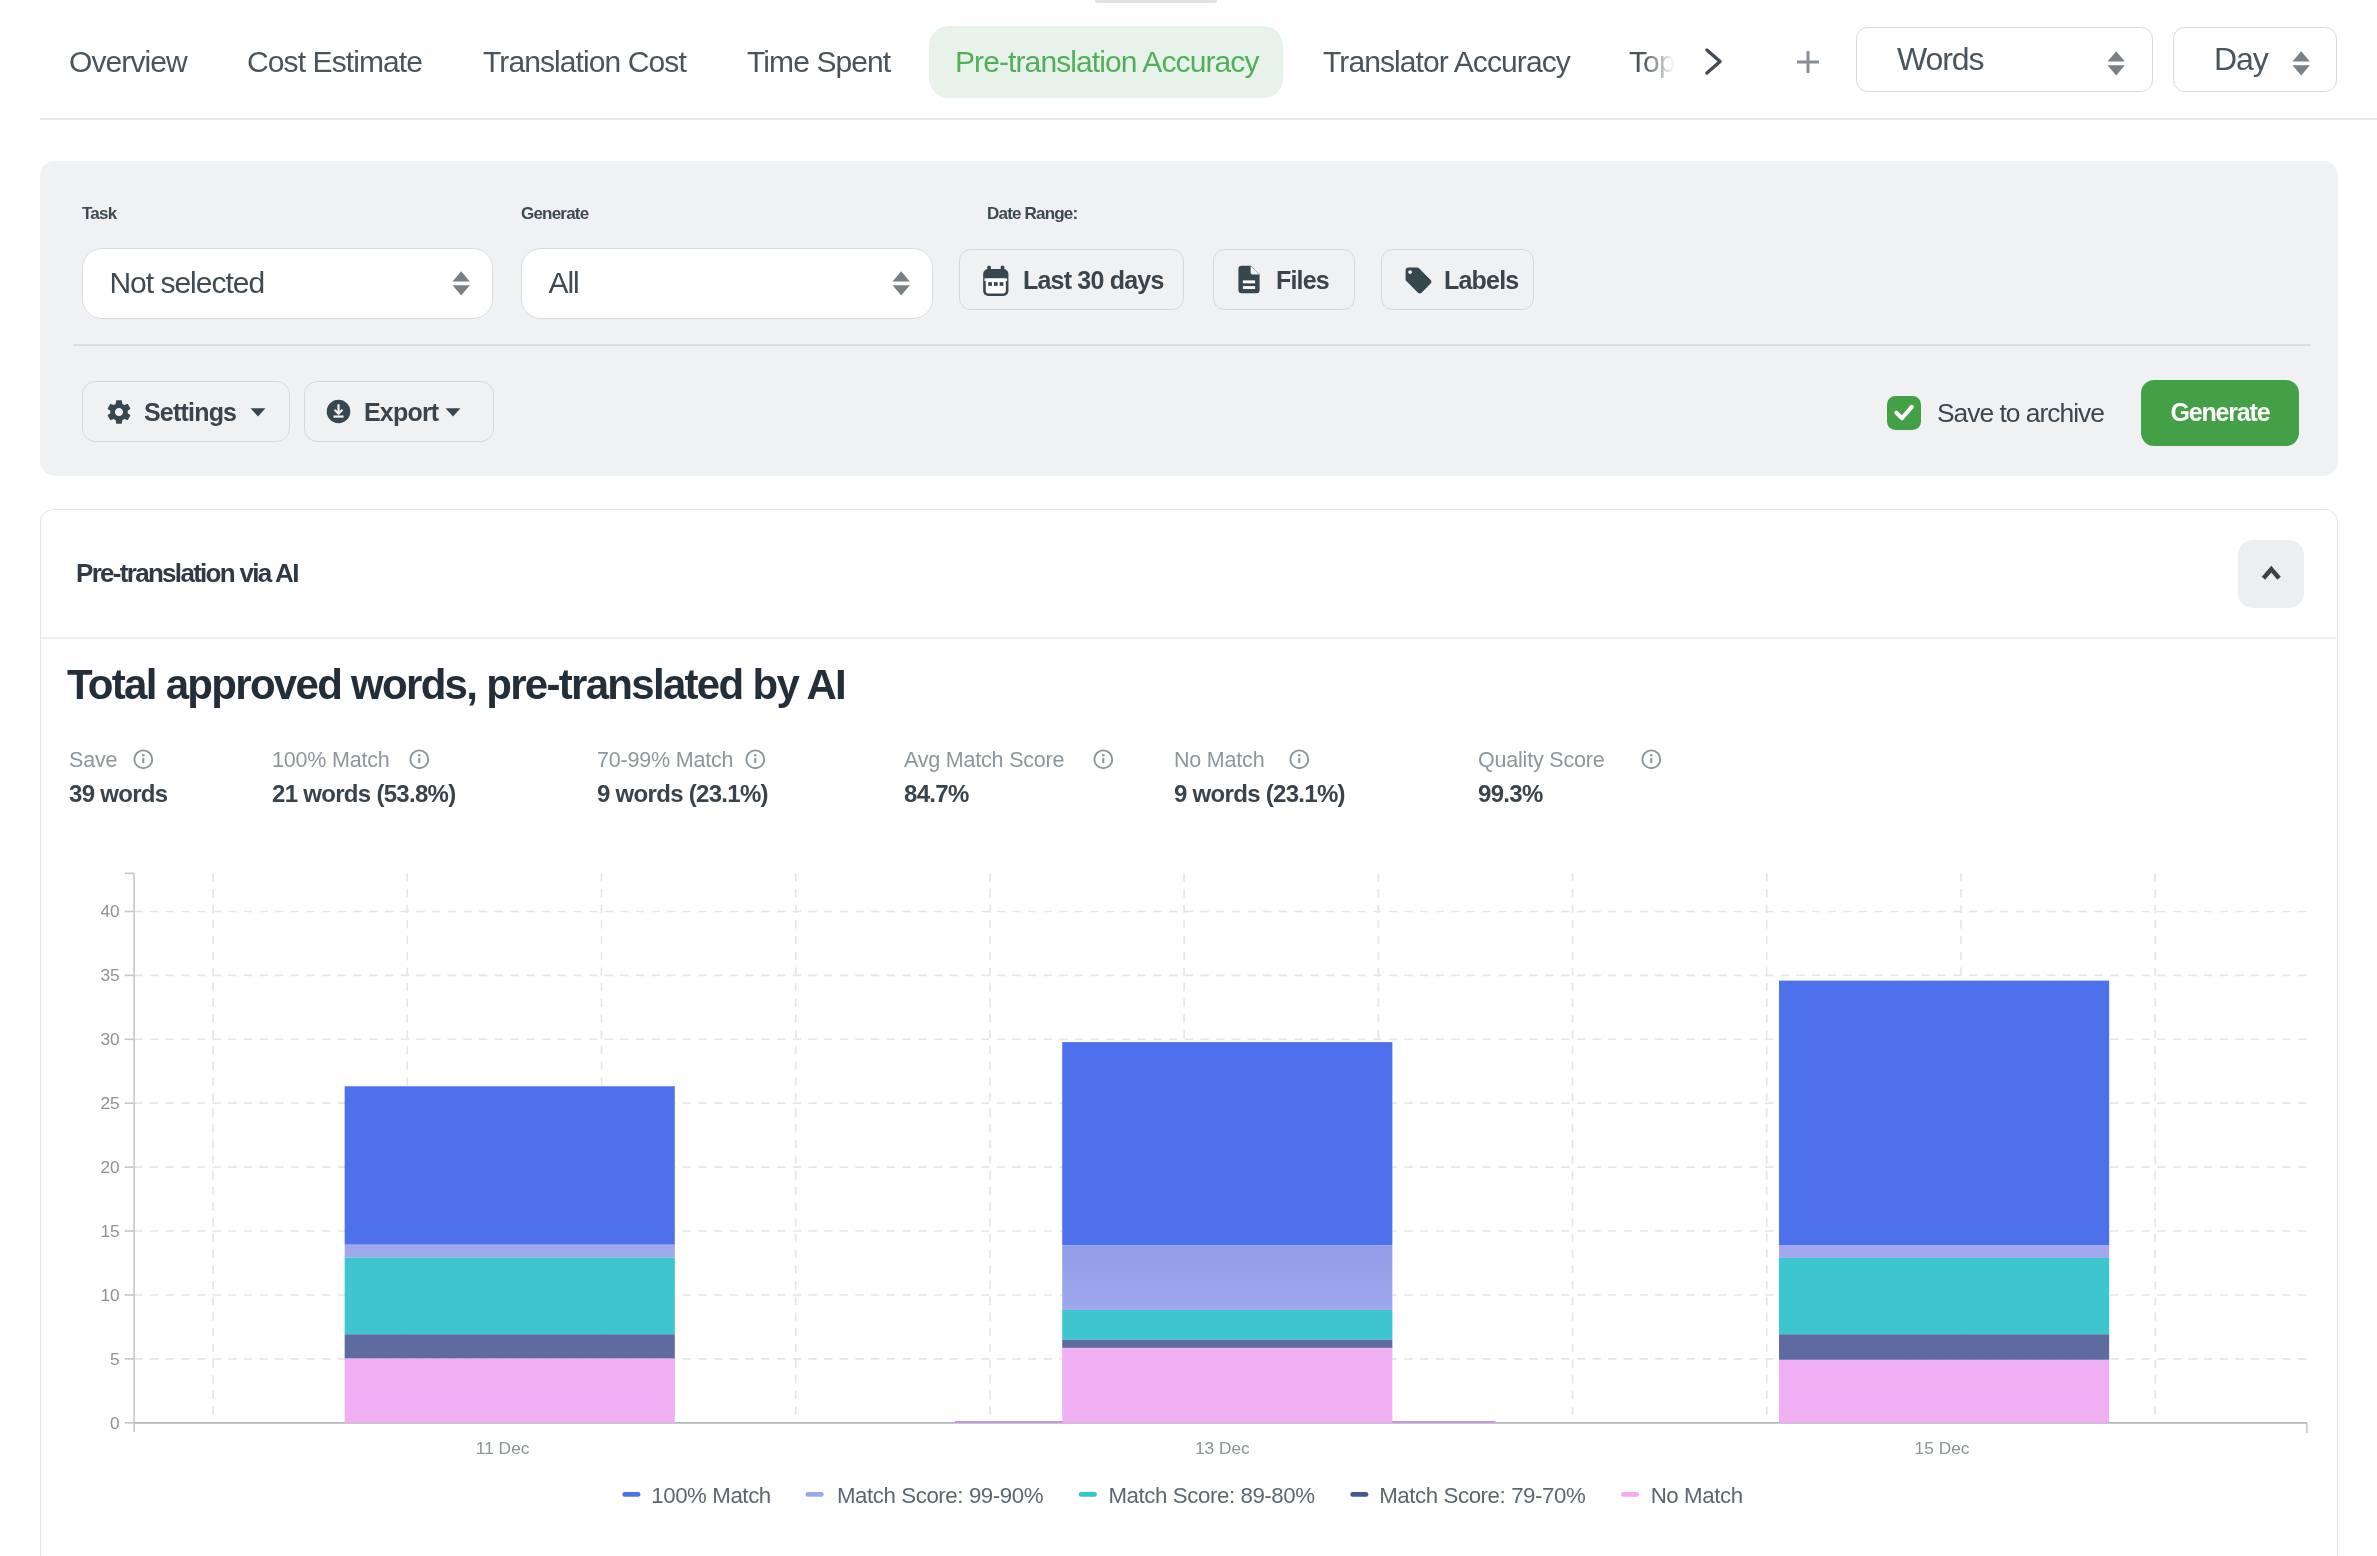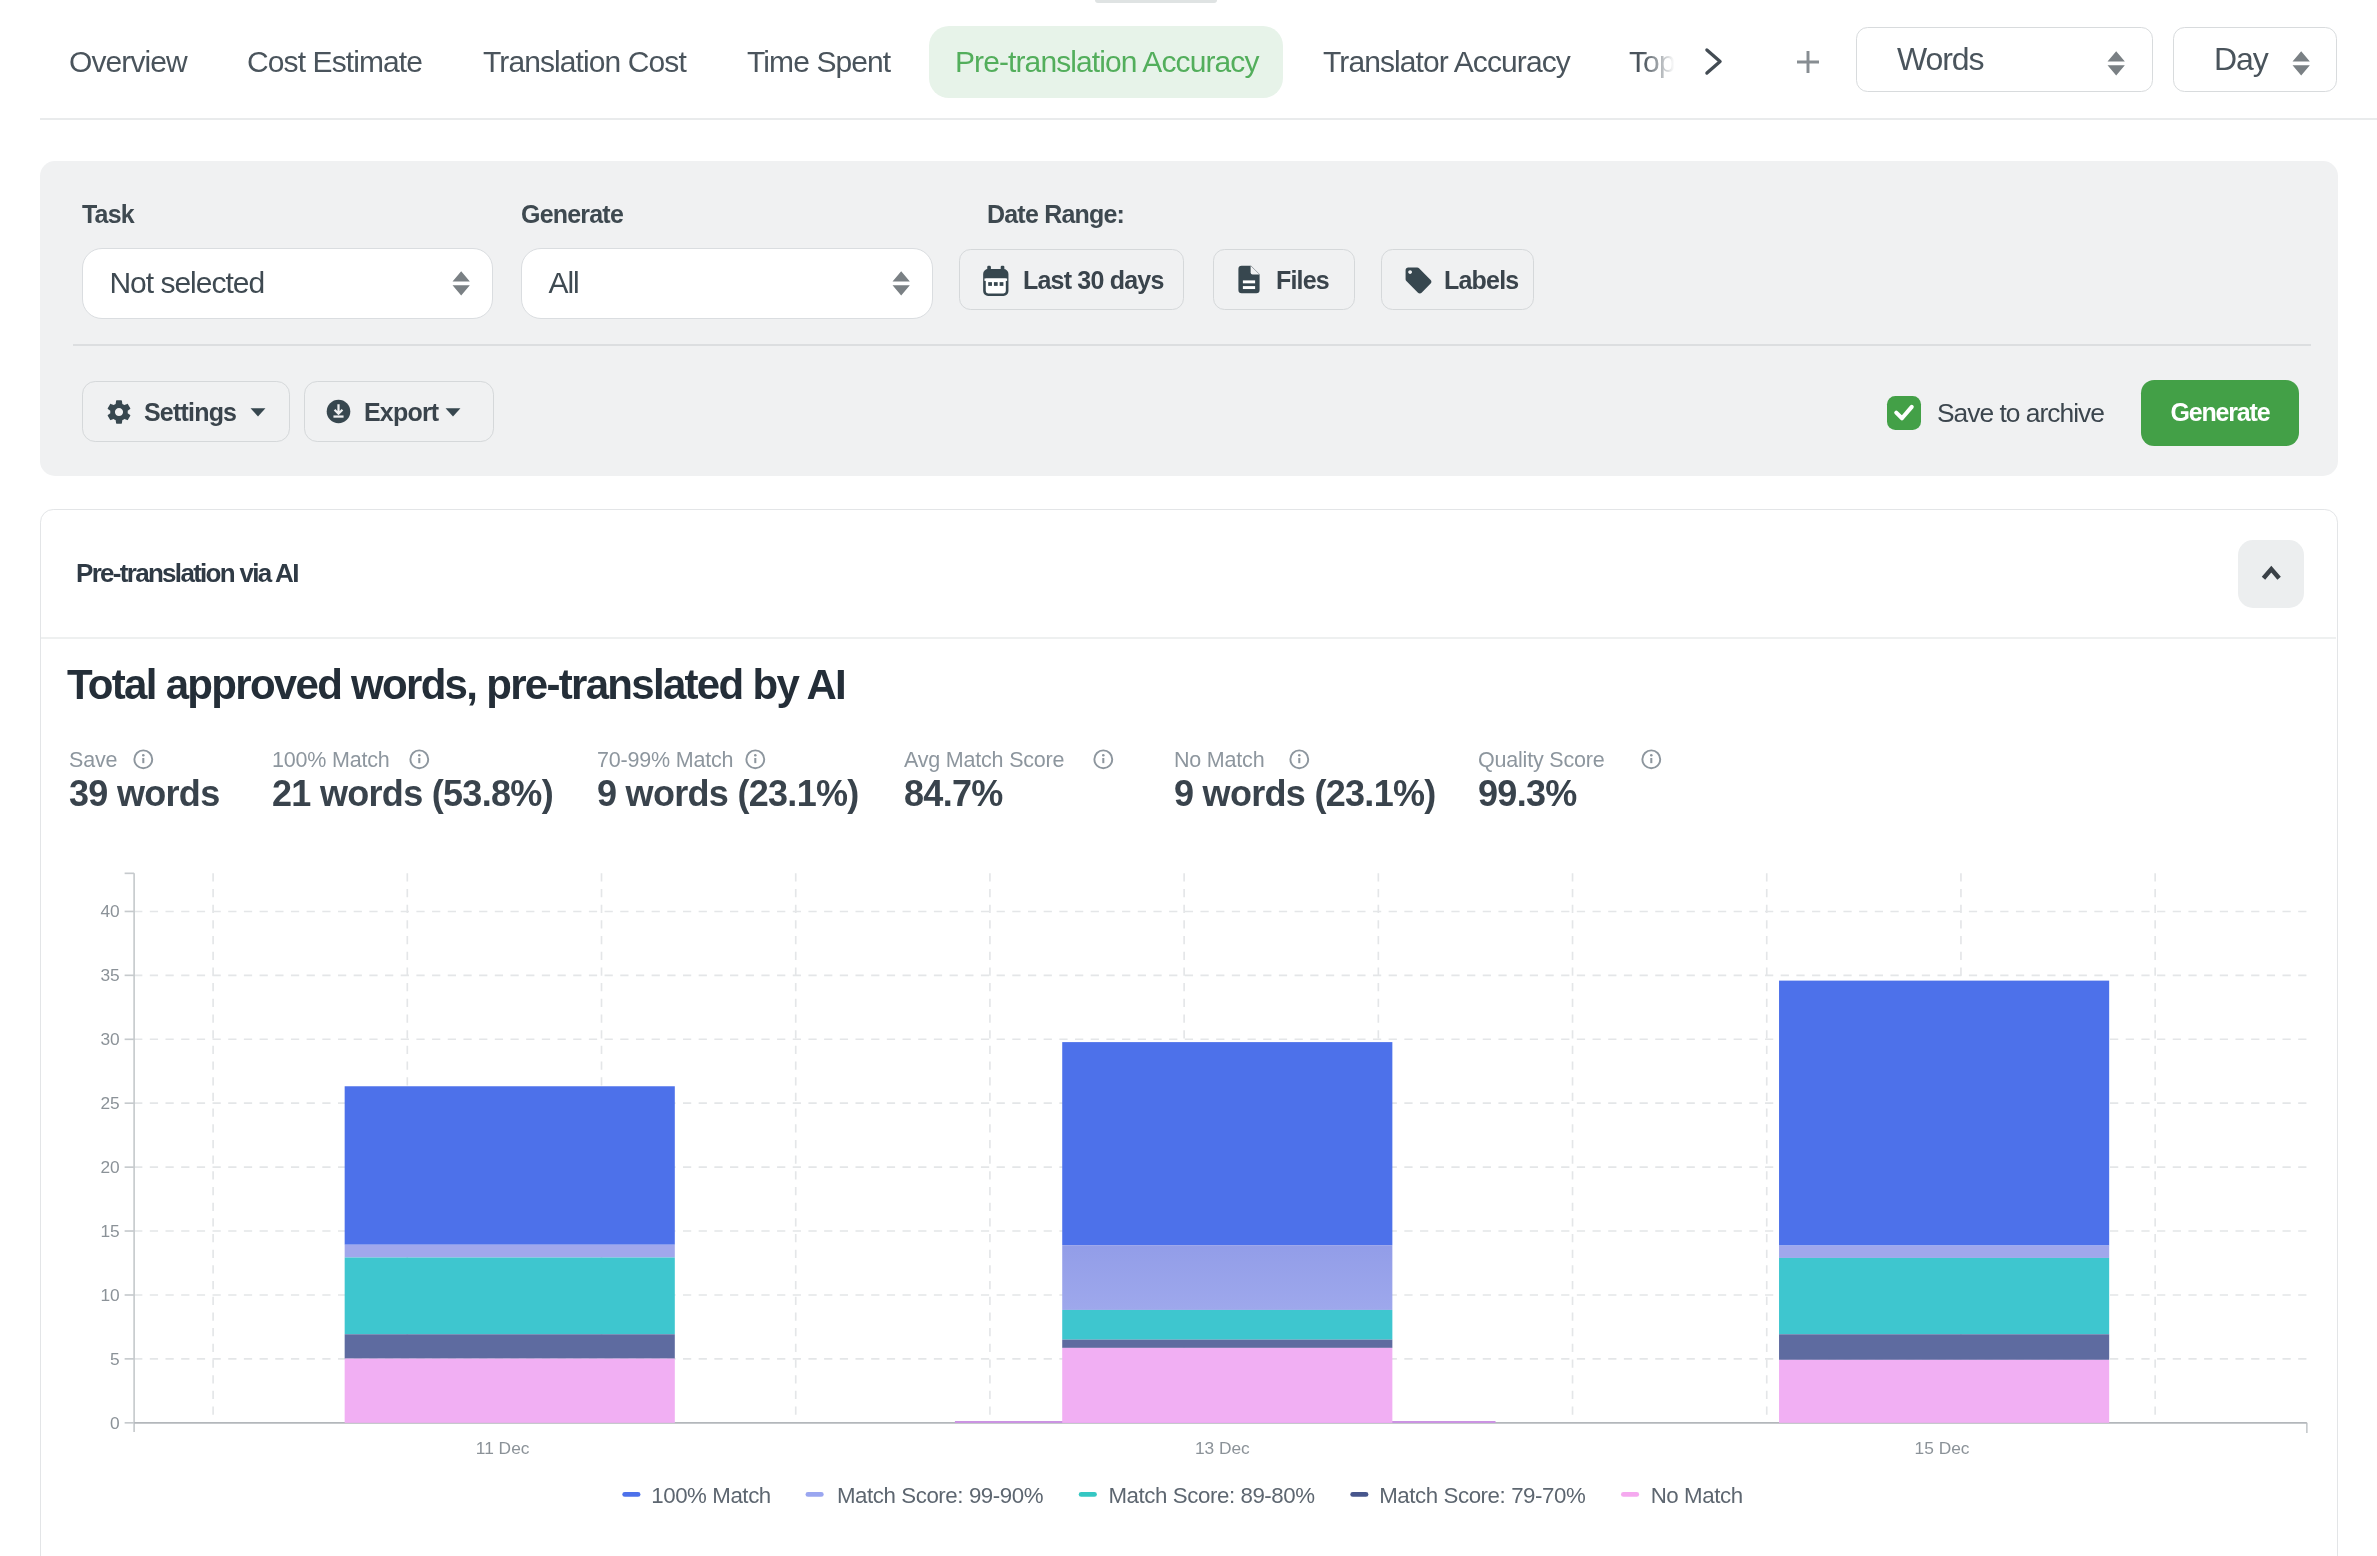--- a/index.html
+++ b/index.html
@@ -114,21 +114,21 @@
     </svg>
 
     <div class="abs" style="left:1887px; top:396px; width:34px; height:34px; background:#43a047; border-radius:8.3px;"></div>
     <svg class="abs" style="left:1892px; top:402px;" width="24" height="22" viewBox="0 0 29 27">
       <path d="M5 13 L12 20 L24 6" fill="none" stroke="#fff" stroke-width="5" stroke-linecap="round" stroke-linejoin="round"></path>
     </svg>
     <div class="abs" style="left:1937px; top:395px; height:36px; line-height:36px; font-size:26.4px; letter-spacing:-1px; color:#3c464e;">Save to archive</div>
     <div class="abs" style="left:2141px; top:380px; width:158px; height:66px; background:#43a047; border-radius:13.2px; color:#fff; font-size:25px; letter-spacing:-1.2px; font-weight:bold; text-align:center; line-height:64px;">Generate</div>
   </div>
   <style>
-    .flabel { top:196px; height:36px; line-height:36px; font-size:25px; letter-spacing:-0.8px; font-weight:bold; color:#3e4950; }
+    .flabel { top:196px; height:36px; line-height:36px; font-size:17px; letter-spacing:-0.8px; font-weight:bold; color:#3e4950; }
     .fselect { top:248px; height:71px; line-height:68px; background:#fff; border:1.7px solid #dadde0;
       border-radius:20px; font-size:30px; letter-spacing:-1px; color:#3f4a52; padding-left:26.4px; }
     .fbtn { top:249px; height:61px; border:1.7px solid #d5d8da; border-radius:11.6px; }
     .fbtntext { top:261px; height:38px; line-height:38px; font-size:25px; letter-spacing:-0.8px; font-weight:bold; color:#3a444c; }
     .gbtn { top:381px; height:61px; border:1.7px solid #d5d8da; border-radius:13.2px; }
     .gbtntext { top:393px; height:38px; line-height:38px; font-size:25px; letter-spacing:-0.8px; font-weight:bold; color:#3a444c; }
   </style>
 
   <div class="abs" style="left:40px; top:509px; width:2298px; height:1156px; background:#fff; border:1.7px solid #e3e5e7; border-radius:13.2px;"></div>
   <div class="abs" style="left:76px; top:552px; font-size:26px; line-height:43px; letter-spacing:-1.7px; font-weight:bold; color:#2f3a45;">Pre-translation via AI</div>
@@ -179,21 +179,21 @@
         <circle cx="12" cy="7.3" r="1.5" fill="#8d969e"></circle>
       </svg>
     <svg class="abs info" style="left:1641px;" viewBox="0 0 24 24">
         <circle cx="12" cy="12" r="10.4" fill="none" stroke="#8d969e" stroke-width="2.2"></circle>
         <path d="M12 10.5 v6" stroke="#8d969e" stroke-width="2.4"></path>
         <circle cx="12" cy="7.3" r="1.5" fill="#8d969e"></circle>
       </svg>
   </div>
   <style>
     .slabel { top:745px; height:30px; line-height:30px; font-size:21.5px; letter-spacing:-0.2px; color:#8d969e; }
-    .sval { top:776px; height:36px; line-height:36px; font-size:36px; letter-spacing:-0.7px; font-weight:bold; color:#39434c; }
+    .sval { top:776px; height:36px; line-height:36px; font-size:24px; letter-spacing:-0.7px; font-weight:bold; color:#39434c; }
     .info { top:749px; width:20.6px; height:20.6px; }
   </style>
 
   <svg id="chart" class="abs" style="left:0; top:859px;" width="2377" height="698" viewBox="0 0 2880 845">
     <defs>
       <linearGradient id="lav" x1="0" y1="0" x2="0" y2="1">
         <stop offset="0" stop-color="#929de8"></stop>
         <stop offset="1" stop-color="#9ea8ec"></stop>
       </linearGradient>
     </defs>

